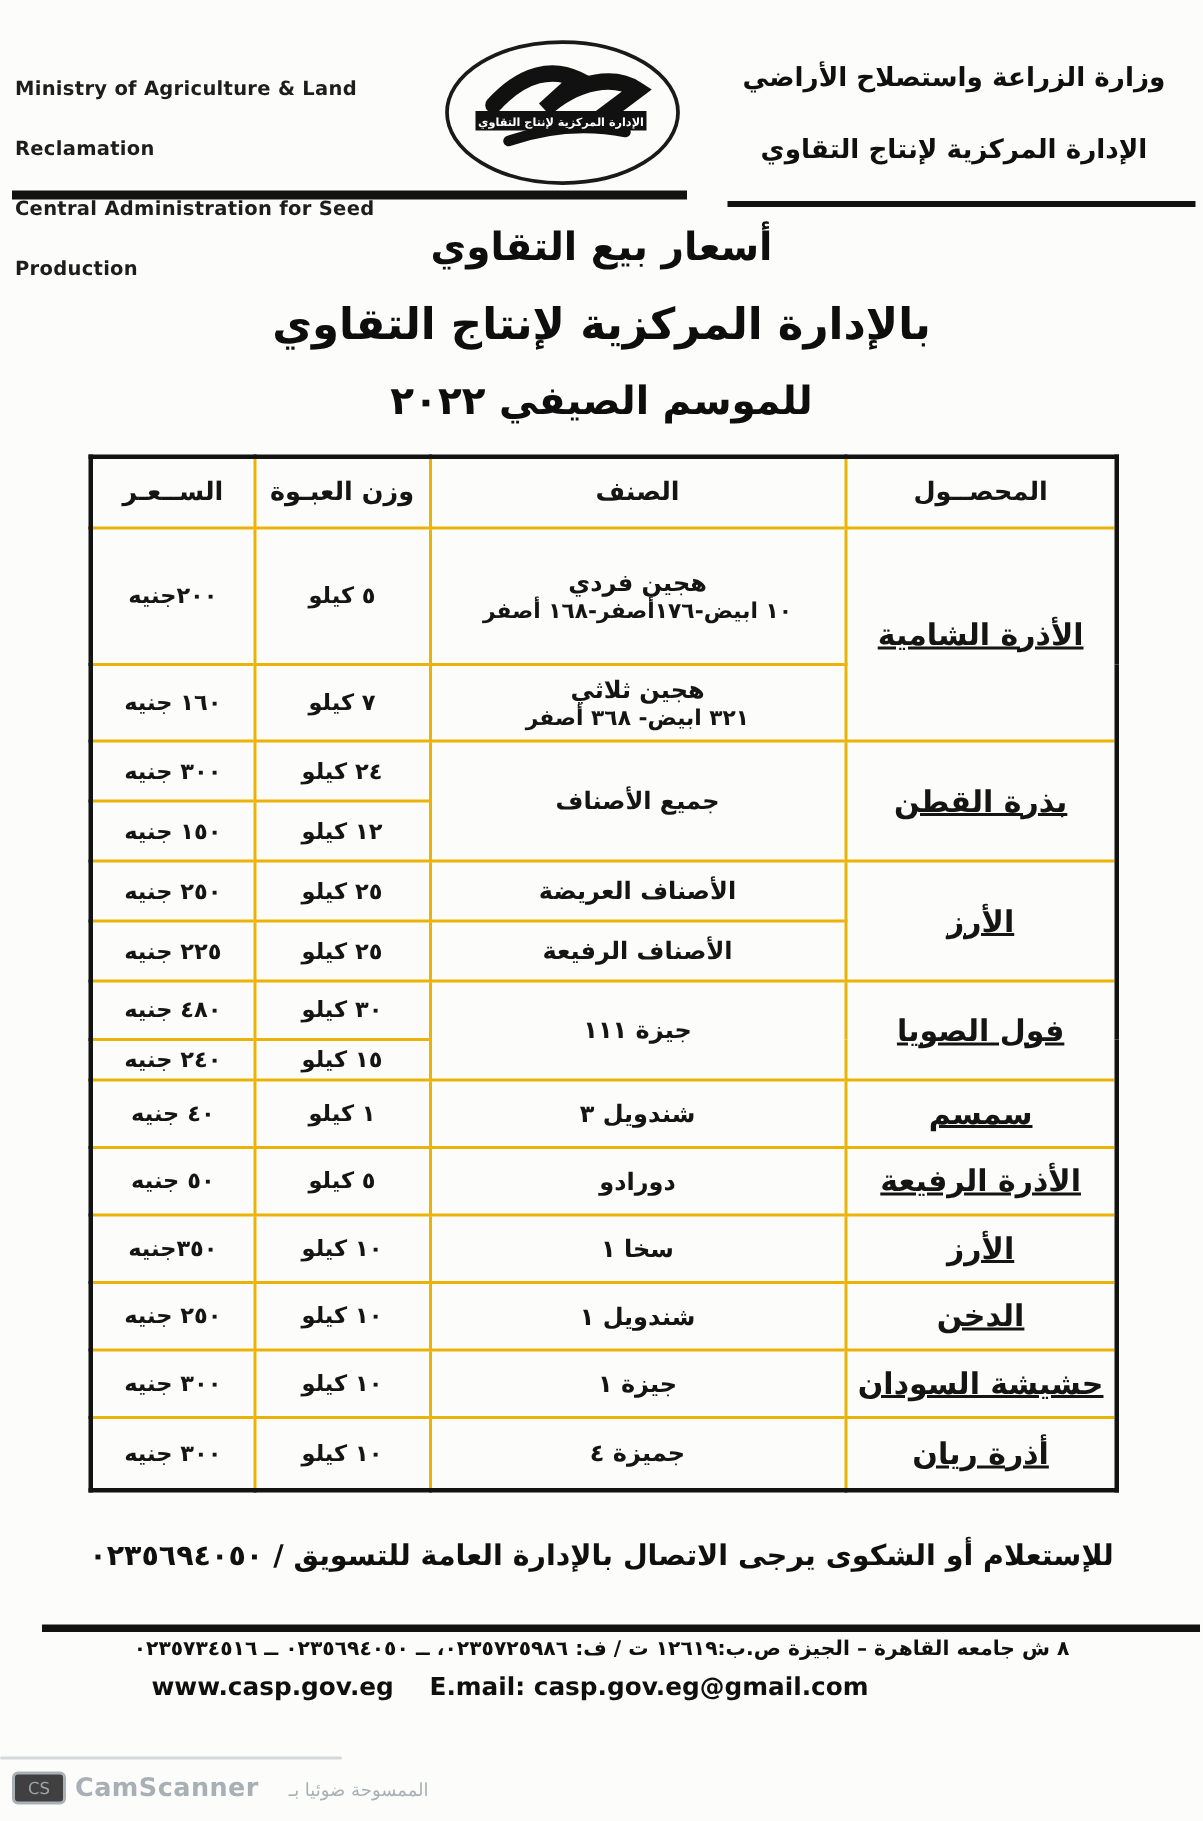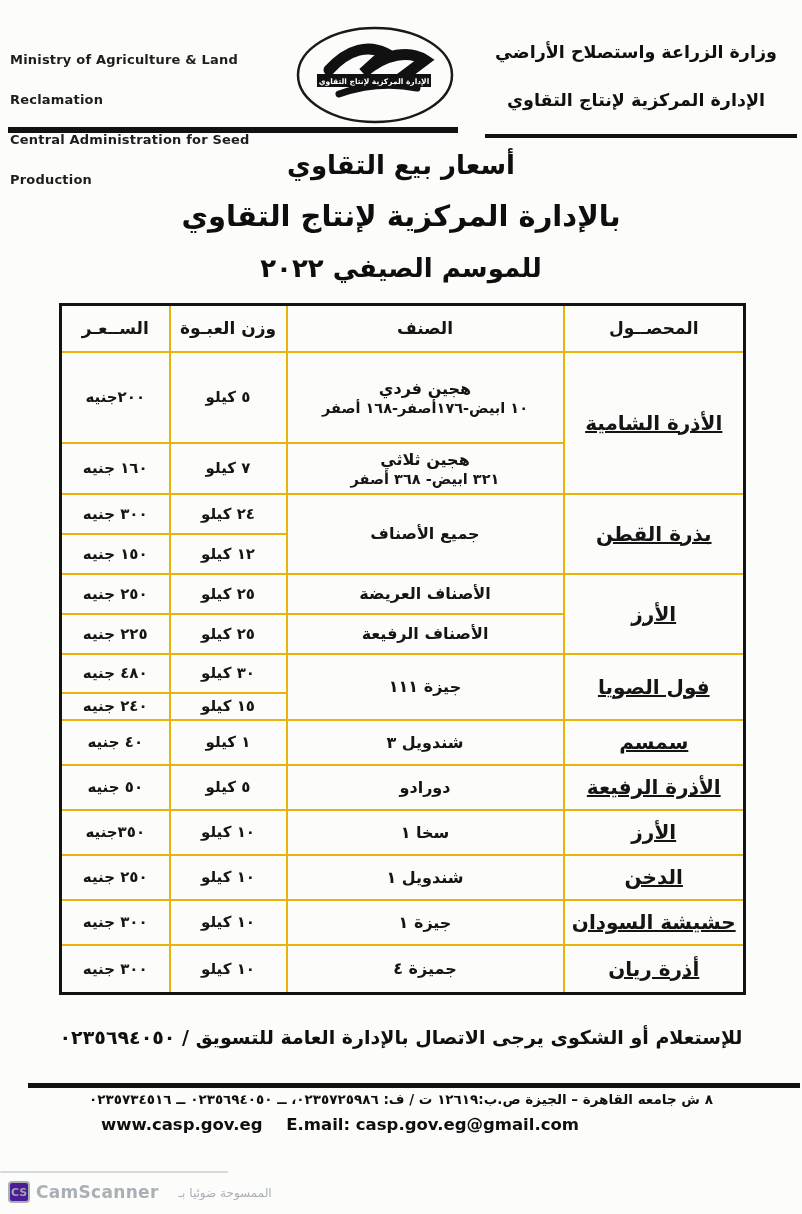--- a/index.html
+++ b/index.html
@@ -41,23 +41,23 @@
     direction:rtl;font-size:19px;font-weight:bold;color:#101010;}
   .rule-footer{position:absolute;left:28px;top:1083px;width:772px;height:5px;background:#121212;}
   .address{position:absolute;top:1091px;left:0;width:100%;text-align:center;
     direction:rtl;font-size:13.5px;font-weight:bold;color:#101010;}
   .webline{position:absolute;top:1115px;left:0;width:680px;text-align:center;
     font-size:16.5px;font-weight:bold;color:#0f0f0f;}
   .webline .web{margin-right:18px;}
   
   .wm-line{position:absolute;left:0;top:1171px;width:228px;height:2px;background:#d6d9da;border-radius:2px;}
   .wm{position:absolute;left:8px;top:1181px;display:flex;align-items:center;gap:6px;color:#a9b0b5;}
-  .wm-box{width:22px;height:22px;border:2px solid #aab1b6;border-radius:4px;box-sizing:border-box;
+  .wm-box{width:36px;height:22px;border:2px solid #aab1b6;border-radius:4px;box-sizing:border-box;
     display:flex;align-items:center;justify-content:center;
-    font-size:11px;font-weight:bold;background:#4c1d95;color:#9fa6ab;}
+    font-size:11px;font-weight:normal;background:#404040;color:#9fa6ab;}
   .wm-name{font-size:17px;font-weight:bold;letter-spacing:.3px;}
   .wm-ar{font-size:12px;direction:rtl;padding-top:2px;margin-left:14px;}
 </style>
 </head>
 <body>
 
 <div class="page">
 
   <div class="hdr-en">
     <div>Ministry of Agriculture &amp; Land Reclamation</div>

